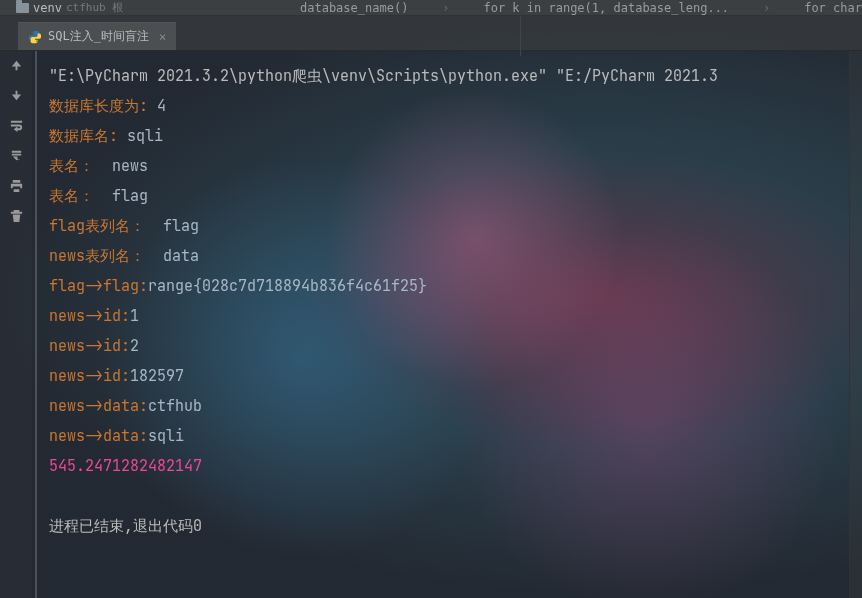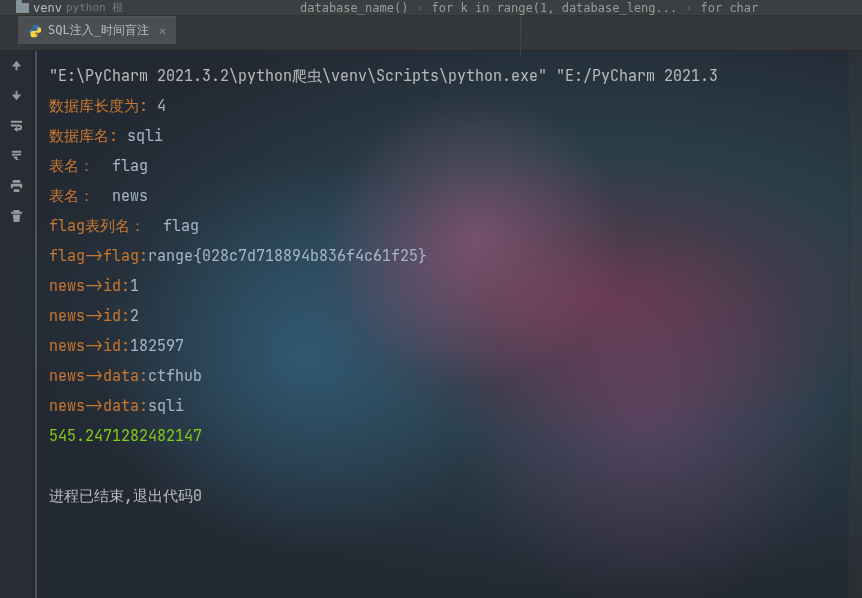--- a/index.html
+++ b/index.html
@@ -70,35 +70,36 @@
       border-radius: 1px 1px 0 0;
     }
     .lib-text {
       color: #787878;
       font-size: 11px;
     }
     .breadcrumb {
       flex: 1;
       display: flex;
       align-items: center;
-      justify-content: flex-start;
+      justify-content: space-between;
       padding-right: 0;
       gap: 8px;
       color: #9a9a9a;
       font-size: 12px;
       height: 100%;
     }
     .crumb-sep {
       color: #6a6a6a;
     }
     .tab-bar {
       position: relative;
       z-index: 2;
       height: 35px;
       display: flex;
+      align-items: flex-end;
       background: rgba(54, 58, 61, 0.85);
       border-bottom: 1px solid #2a2a2a;
       padding-left: 18px;
     }
     .tab {
       display: flex;
       align-items: center;
       height: 28px;
       padding: 0 10px;
       background: rgba(78, 82, 84, 0.9);
@@ -164,21 +165,21 @@
       font-size: 15px;
       line-height: 30px;
       overflow: hidden;
     }
     .line {
       white-space: pre;
     }
     .cmd-line { color: #bbbbbb; }
     .orange { color: #cb772f; }
     .grey { color: #a9b7c6; }
-    .purple { color: #84cc16; }
+    .purple { color: #ec4899; }
     .final-line { color: #bbbbbb; }
     .right-scrollbar {
       width: 13px;
       background: rgba(60, 63, 65, 0.3);
       border-left: 1px solid #333;
     }
     .tab-divider {
       position: absolute;
       top: 16px;
       left: 520px;
@@ -190,21 +191,21 @@
   </style>
 </head>
 <body>
 
 <div class="bg-art"></div>
 
 <div class="top-row">
   <div class="project-tree">
     <span class="folder-icon"></span>
     <span>venv</span>
-    <span class="lib-text">python 根</span>
+    <span class="lib-text">ctfhub 根</span>
   </div>
   <div class="breadcrumb">
     <span>database_name()</span>
     <span class="crumb-sep">›</span>
     <span>for k in range(1, database_leng...</span>
     <span class="crumb-sep">›</span>
     <span>for char</span>
   </div>
 </div>
 
@@ -256,23 +257,24 @@
         </svg>
     </div>
   </div>
 
   <div class="console-panel">
     <div class="console-content">
       <div class="line cmd-line">"E:\PyCharm 2021.3.2\python爬虫\venv\Scripts\python.exe" "E:/PyCharm 2021.3</div>
       <div id="output-lines">
           <div class="line"><span class="orange">数据库长度为: </span><span class="grey">4</span></div>
           <div class="line"><span class="orange">数据库名: </span><span class="grey">sqli</span></div>
+          <div class="line"><span class="orange">表名：  </span><span class="grey">news</span></div>
           <div class="line"><span class="orange">表名：  </span><span class="grey">flag</span></div>
-          <div class="line"><span class="orange">表名：  </span><span class="grey">news</span></div>
           <div class="line"><span class="orange">flag表列名：  </span><span class="grey">flag</span></div>
+          <div class="line"><span class="orange">news表列名：  </span><span class="grey">data</span></div>
           <div class="line"><span class="orange">flag-&gt;flag:</span><span class="grey">range{028c7d718894b836f4c61f25}</span></div>
           <div class="line"><span class="orange">news-&gt;id:</span><span class="grey">1</span></div>
           <div class="line"><span class="orange">news-&gt;id:</span><span class="grey">2</span></div>
           <div class="line"><span class="orange">news-&gt;id:</span><span class="grey">182597</span></div>
           <div class="line"><span class="orange">news-&gt;data:</span><span class="grey">ctfhub</span></div>
           <div class="line"><span class="orange">news-&gt;data:</span><span class="grey">sqli</span></div>
         </div>
       <div class="line"><span class="purple">545.2471282482147</span></div>
       <div class="line"> </div>
       <div class="line final-line">进程已结束,退出代码0</div>

